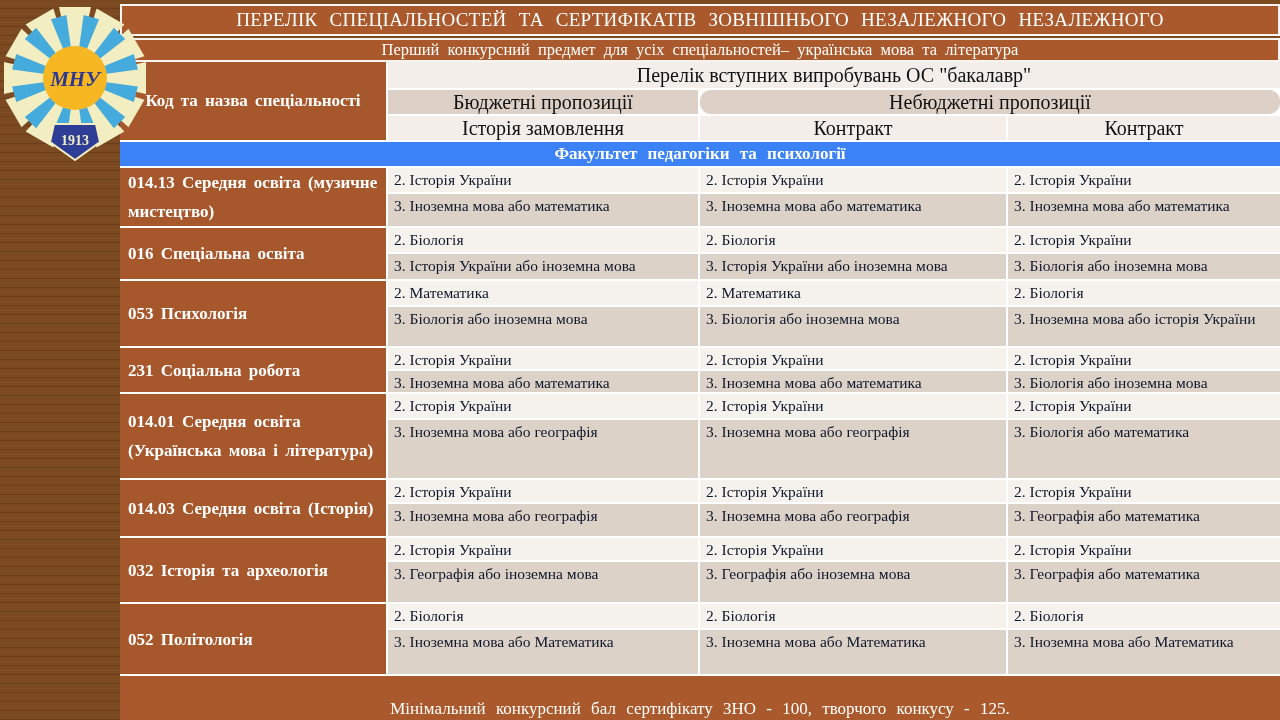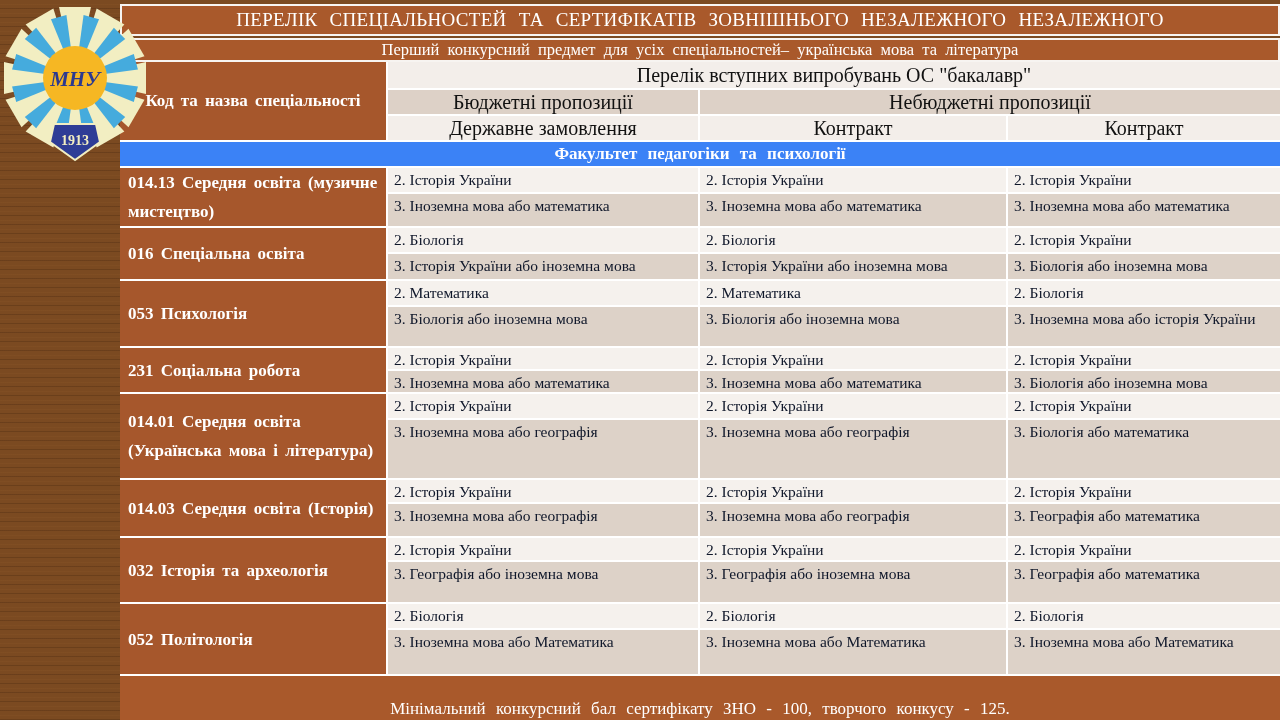--- a/index.html
+++ b/index.html
@@ -32,21 +32,21 @@
   }
   .hc { font-size:20px; text-align:center; color:#111; }
   .hc.light { background:#f3eeea; }
   .hc.shade { background:#ddd1c7; }
   .hc-left {
     grid-row:1/4; grid-column:1; background:#a6572c; color:#fff; font-weight:bold;
     font-size:17px; display:flex; align-items:center; justify-content:center;
     word-spacing:3px; padding:0 4px; text-align:center;
   }
   .r1 { line-height:26px; } .r2 { line-height:24px; } .r3 { line-height:24px; }
-  .span3 { grid-column:2/5; } .span2 { grid-column:3/5; }
+  .span3 { grid-column:2/5; } .span2 { grid-column:3/5;border-radius:11px; }
 
   .faculty-bar {
     height:24px; background:#3b82f6; color:#fff; font-weight:bold; font-size:17px;
     text-align:center; line-height:24px; word-spacing:6px; margin-bottom:2px;
   }
 
   .trow { display:flex; gap:2px; margin-bottom:2px; }
   .spec {
     width:266px; background:#a6572c; color:#fff; font-weight:bold; font-size:17px;
     line-height:29px; padding:0 4px 0 8px; display:flex; align-items:center; word-spacing:3px;
@@ -108,21 +108,21 @@
   <div class="bar title-bar">ПЕРЕЛІК СПЕЦІАЛЬНОСТЕЙ ТА СЕРТИФІКАТІВ ЗОВНІШНЬОГО НЕЗАЛЕЖНОГО НЕЗАЛЕЖНОГО</div>
   <div class="bar subtitle-bar">Перший конкурсний предмет для усіх спеціальностей– українська мова та література</div>
 
   <div class="table-wrap">
 
     <div class="header-grid">
       <div class="hc-left">Код та назва спеціальності</div>
       <div class="hc light r1 span3">Перелік вступних випробувань ОС "бакалавр"</div>
       <div class="hc shade r2">Бюджетні пропозиції</div>
       <div class="hc shade r2 span2">Небюджетні пропозиції</div>
-      <div class="hc light r3">Державне замовлення</div>
+      <div class="hc light r3">Історія замовлення</div>
       <div class="hc light r3">Контракт</div>
       <div class="hc light r3">Контракт</div>
     </div>
 
     <div class="faculty-bar">Факультет педагогіки та психології</div>
 
     <div class="trow" style="--a:24px;--b:32px">
       <div class="spec">014.13 Середня освіта (музичне мистецтво)</div>
       <div class="stack w2">
         <div class="cell e2">2. Історія України</div>

